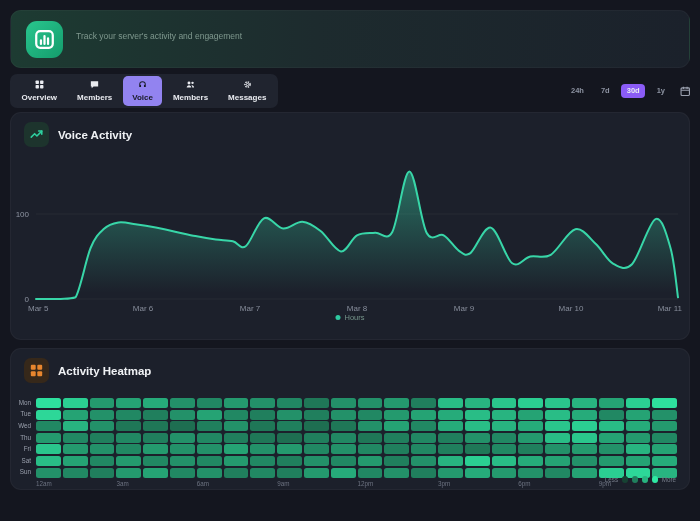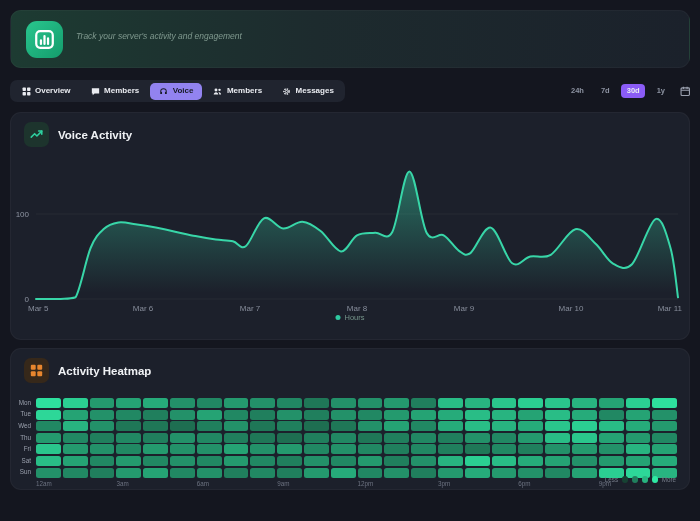--- a/index.html
+++ b/index.html
@@ -19,37 +19,38 @@
     display:flex; align-items:center; gap:13px; padding:0 15px;
     border:1px solid rgba(255,255,255,0.03);
   }
   .banner-icon {
     width:37px; height:37px; border-radius:11px; flex:none;
     background:linear-gradient(135deg,#29c68e,#149c6c);
     color:#ffffff; display:flex; align-items:center; justify-content:center;
   }
   .banner-icon svg { width:21px; height:21px; }
   .banner h1 { margin:0; font-size:16px; font-weight:bold; color:#f3f5f7; letter-spacing:.5px; }
-  .banner p { margin:3px 0 9px; font-size:8.5px; color:#7f988e;font-style:italic; }
+  .banner p { margin:3px 0 9px; font-size:8.5px; color:#7f988e; }
 
   
   .navrow {
     position:absolute; left:10px; top:79px; width:680px; height:24px;
     display:flex; justify-content:space-between; align-items:center;
   }
   .tabbar {
     background:#20242f; border-radius:7px; padding:2.5px;
     display:flex; gap:2px; align-items:center;
   }
   .tab {
     display:flex; align-items:center; gap:4.5px;
     padding:4px 9px; border-radius:5px;
     font-size:8px; font-weight:bold; color:#e9ebf0;
     background:transparent; border:none; cursor:pointer; font-family:inherit;
     line-height:1;
+    flex-direction:column;
   }
   .tab svg { width:9px; height:9px; }
   .tab.active { background:#9283f0; color:#181b26; }
   .ranges { display:flex; align-items:center; gap:6px; }
   .range {
     font-size:7.5px; font-weight:bold; color:#8d93a2;
     background:transparent; border:none; padding:3.5px 5.5px; border-radius:4px;
     cursor:pointer; font-family:inherit; line-height:1;
   }
   .range.active { background:#8b5cf6; color:#e7eaf1; }

